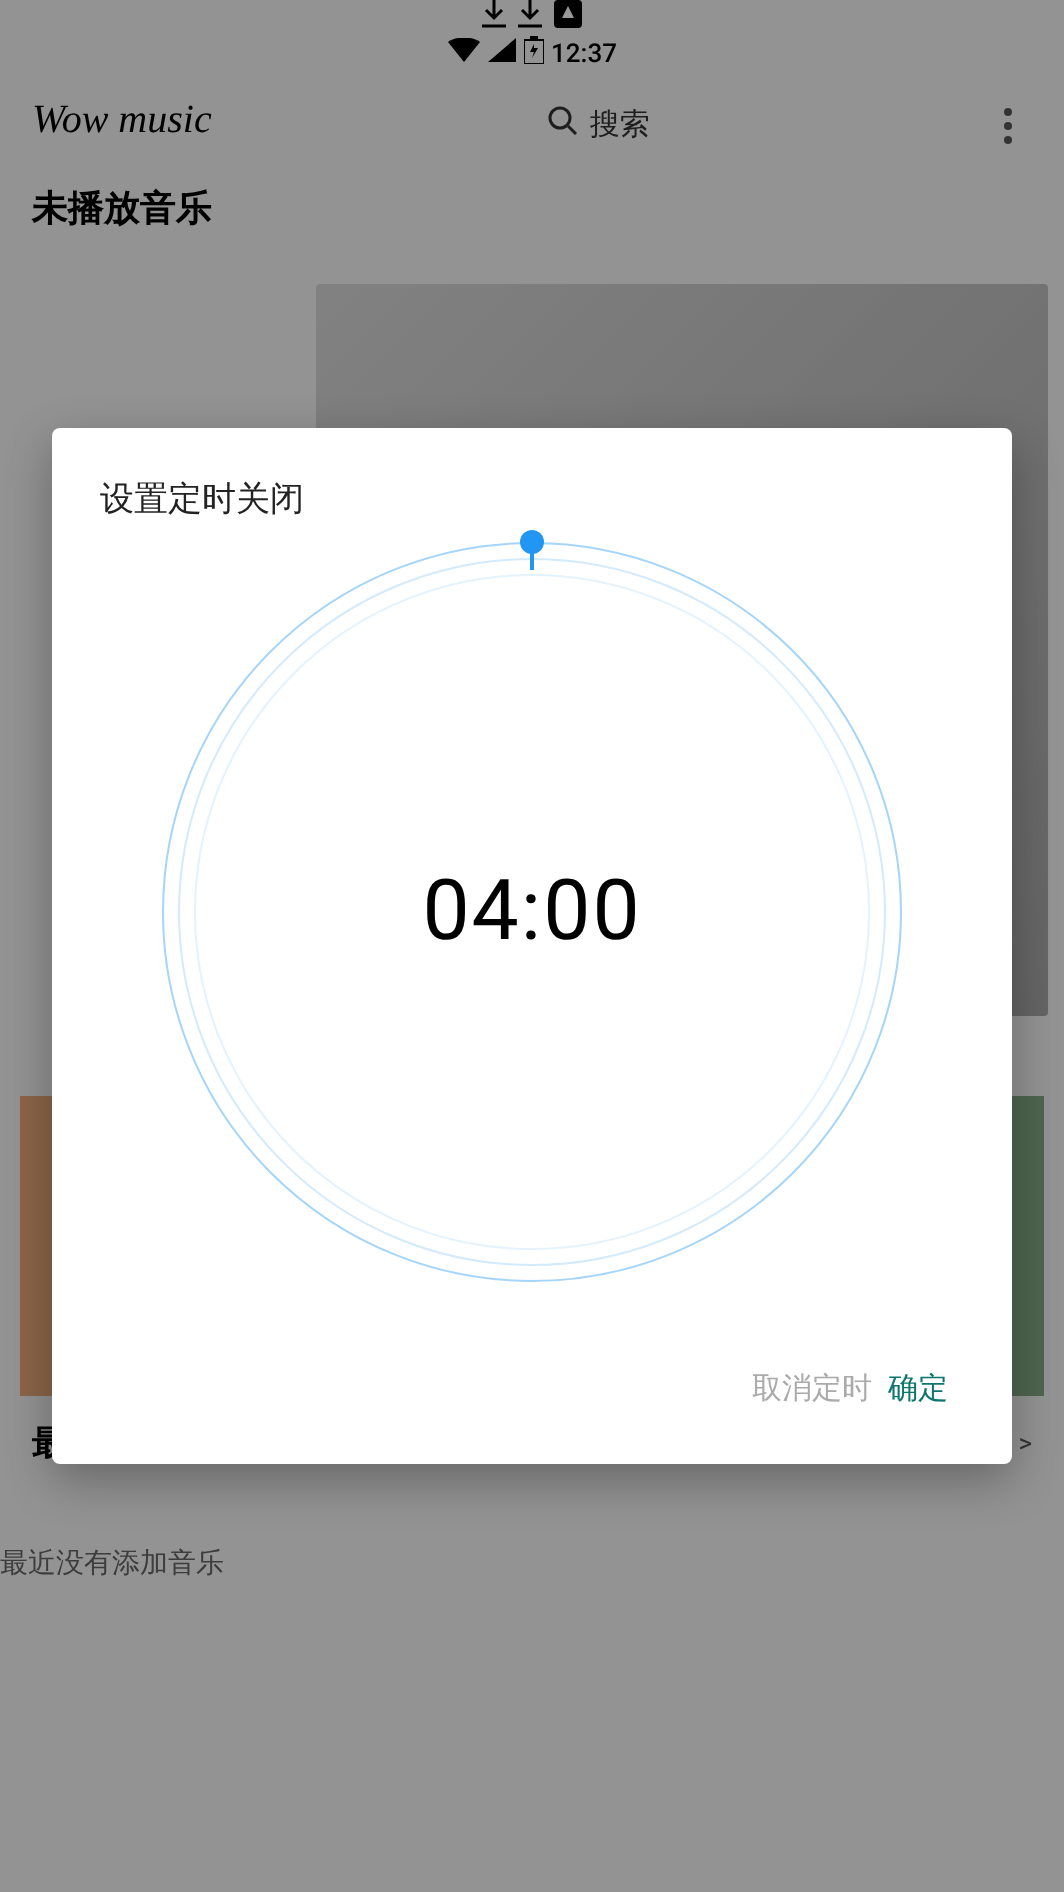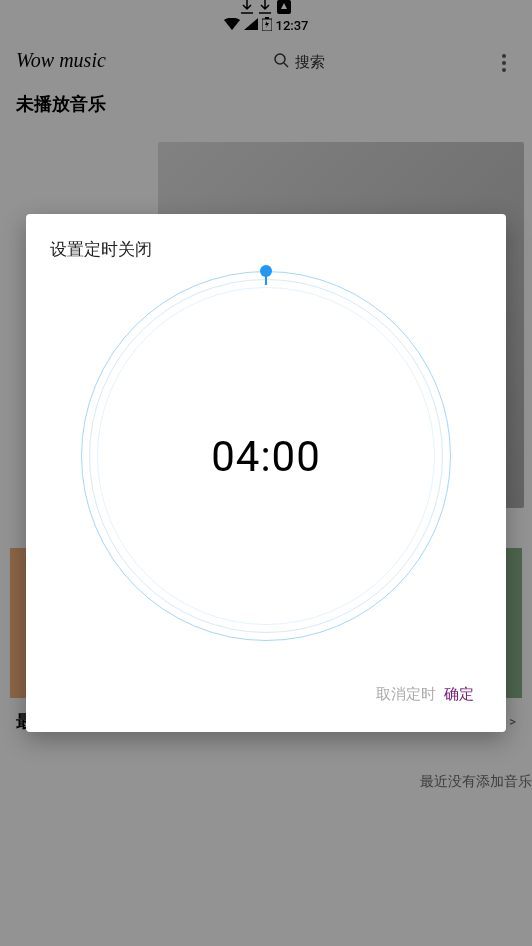--- a/index.html
+++ b/index.html
@@ -105,21 +105,21 @@
     }
     .recent-title {
       font-size: 17px;
       font-weight: 700;
     }
     .more-link {
       font-size: 13px;
       color: #555;
     }
     .empty-text {
-      text-align: right;
+      text-align: left;
       padding: 40px 0;
       font-size: 14px;
       color: #666;
     }
     .modal-overlay {
       position: absolute;
       top: 0;
       left: 0;
       width: 100%;
       height: 100%;
@@ -208,21 +208,21 @@
       background: none;
       border: none;
       font-size: 15px;
       cursor: pointer;
       padding: 8px 4px;
     }
     .btn-cancel {
       color: #aaa;
     }
     .btn-confirm {
-      color: #701a75;
+      color: #0f766e;
       font-weight: 500;
     }
   </style>
 </head>
 <body>
 
 <div class="status-bar">
   <div class="status-left">
     <span>
       <svg width="12" height="14" viewBox="0 0 12 14">

